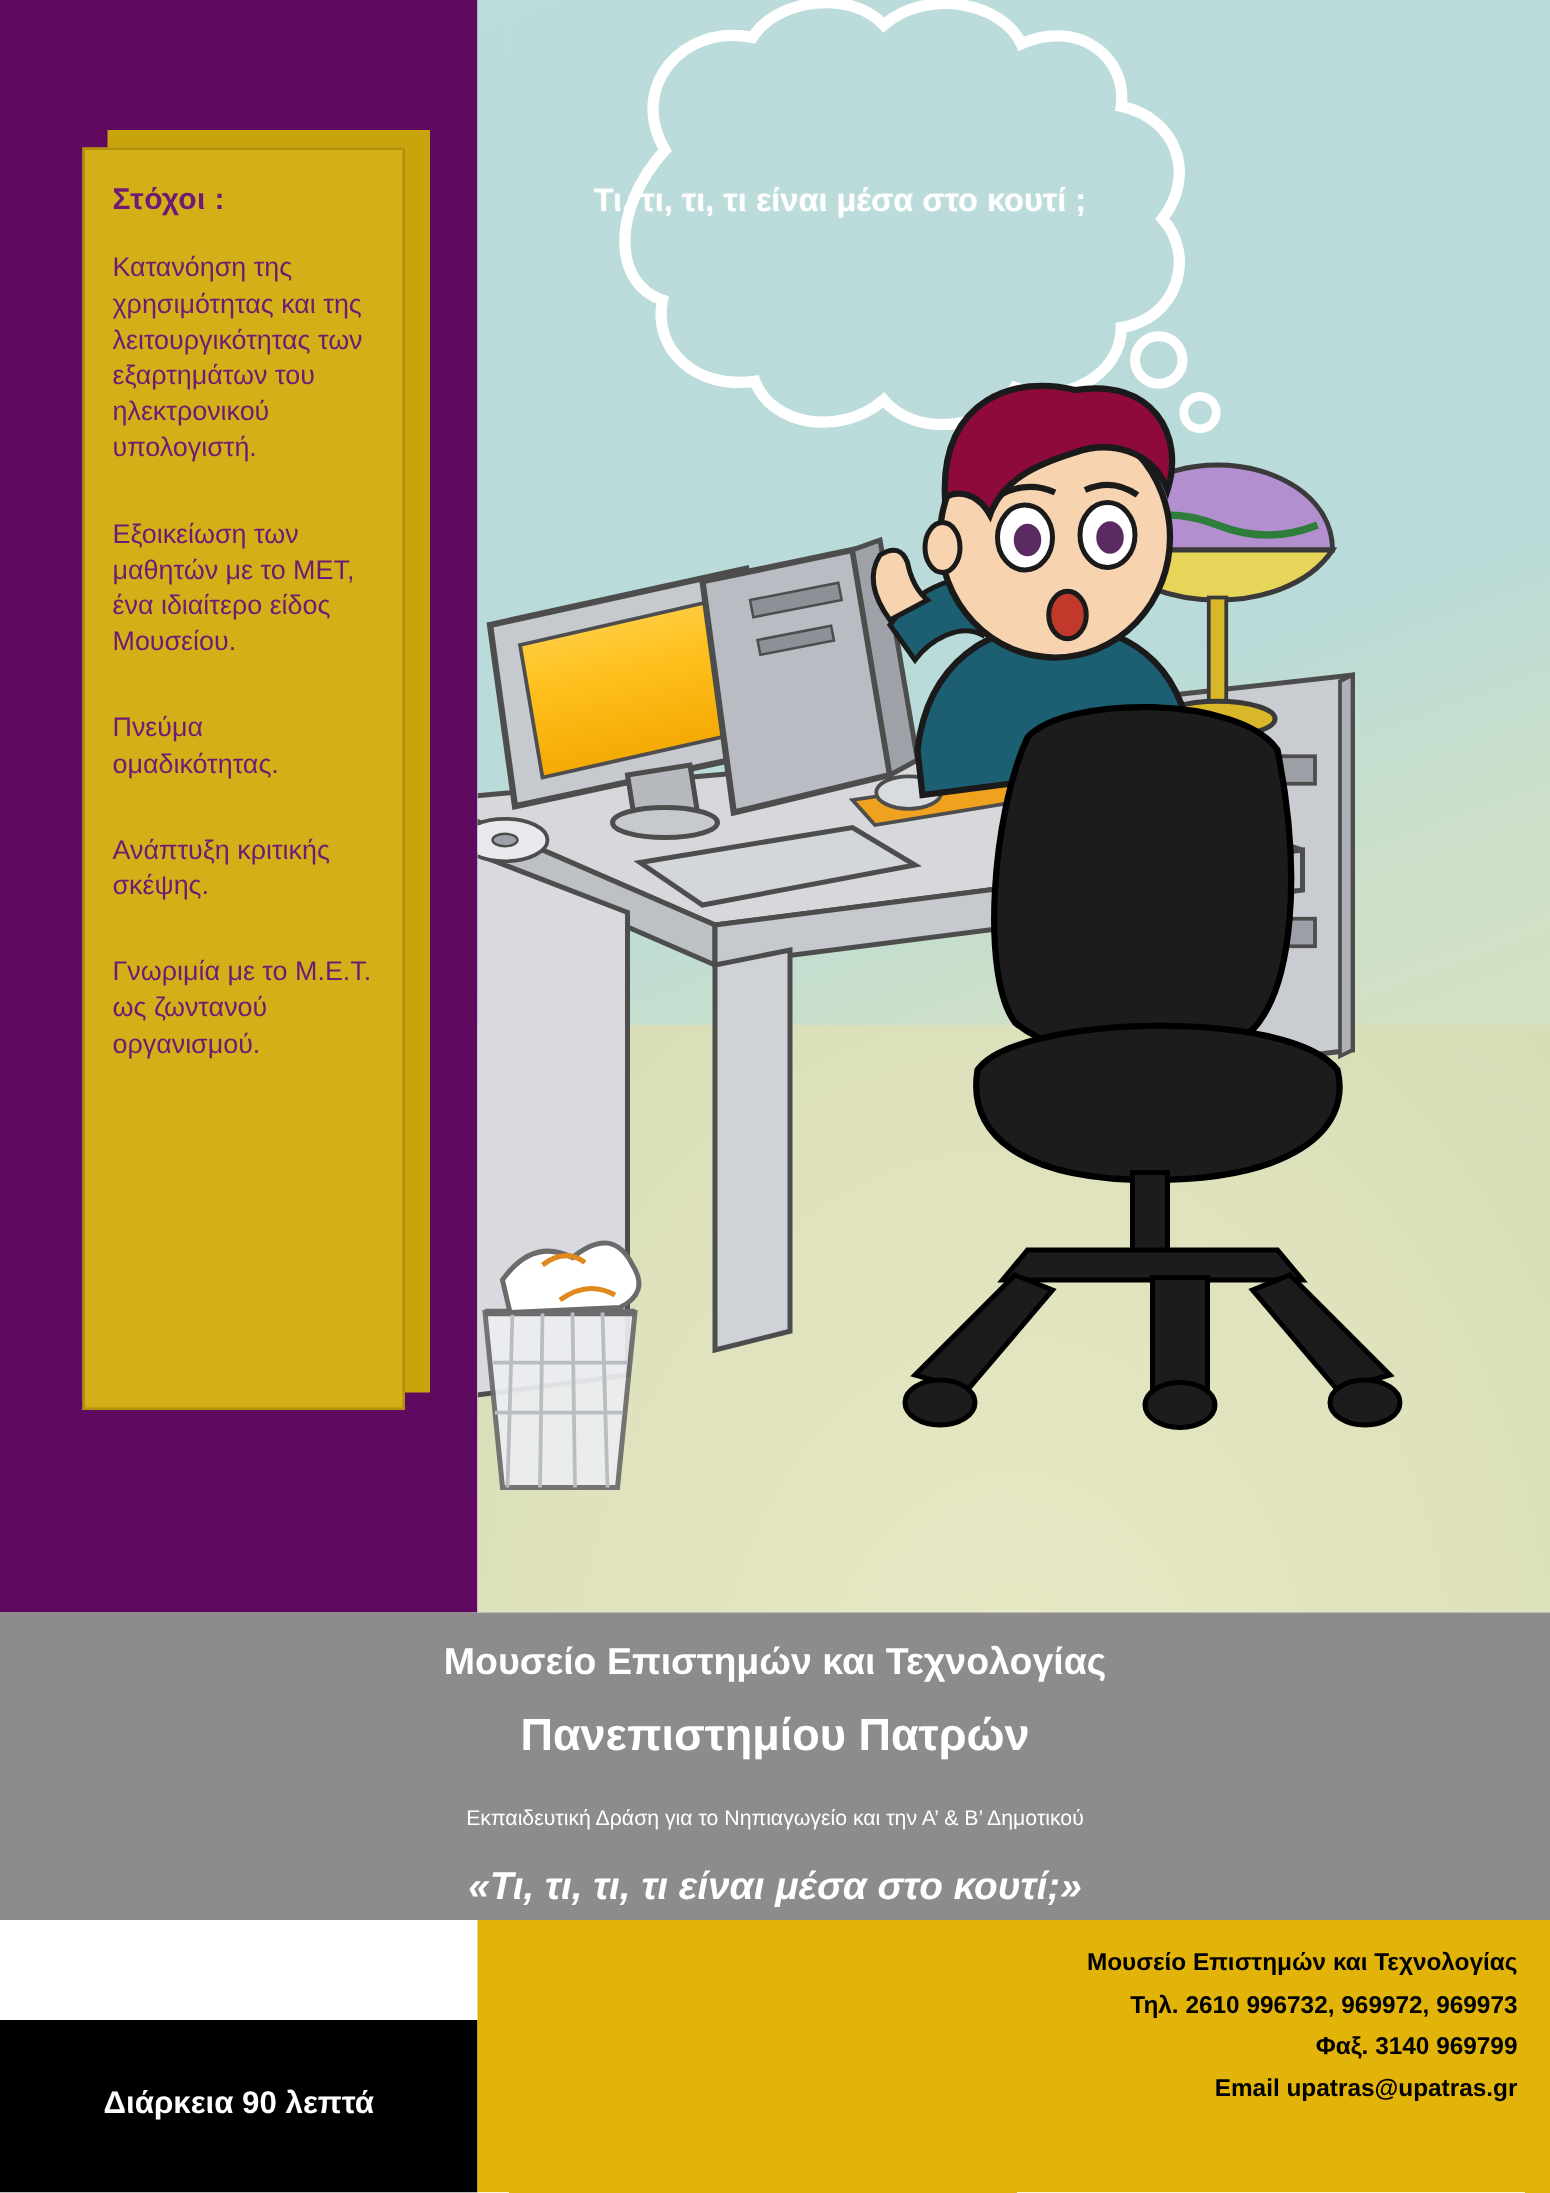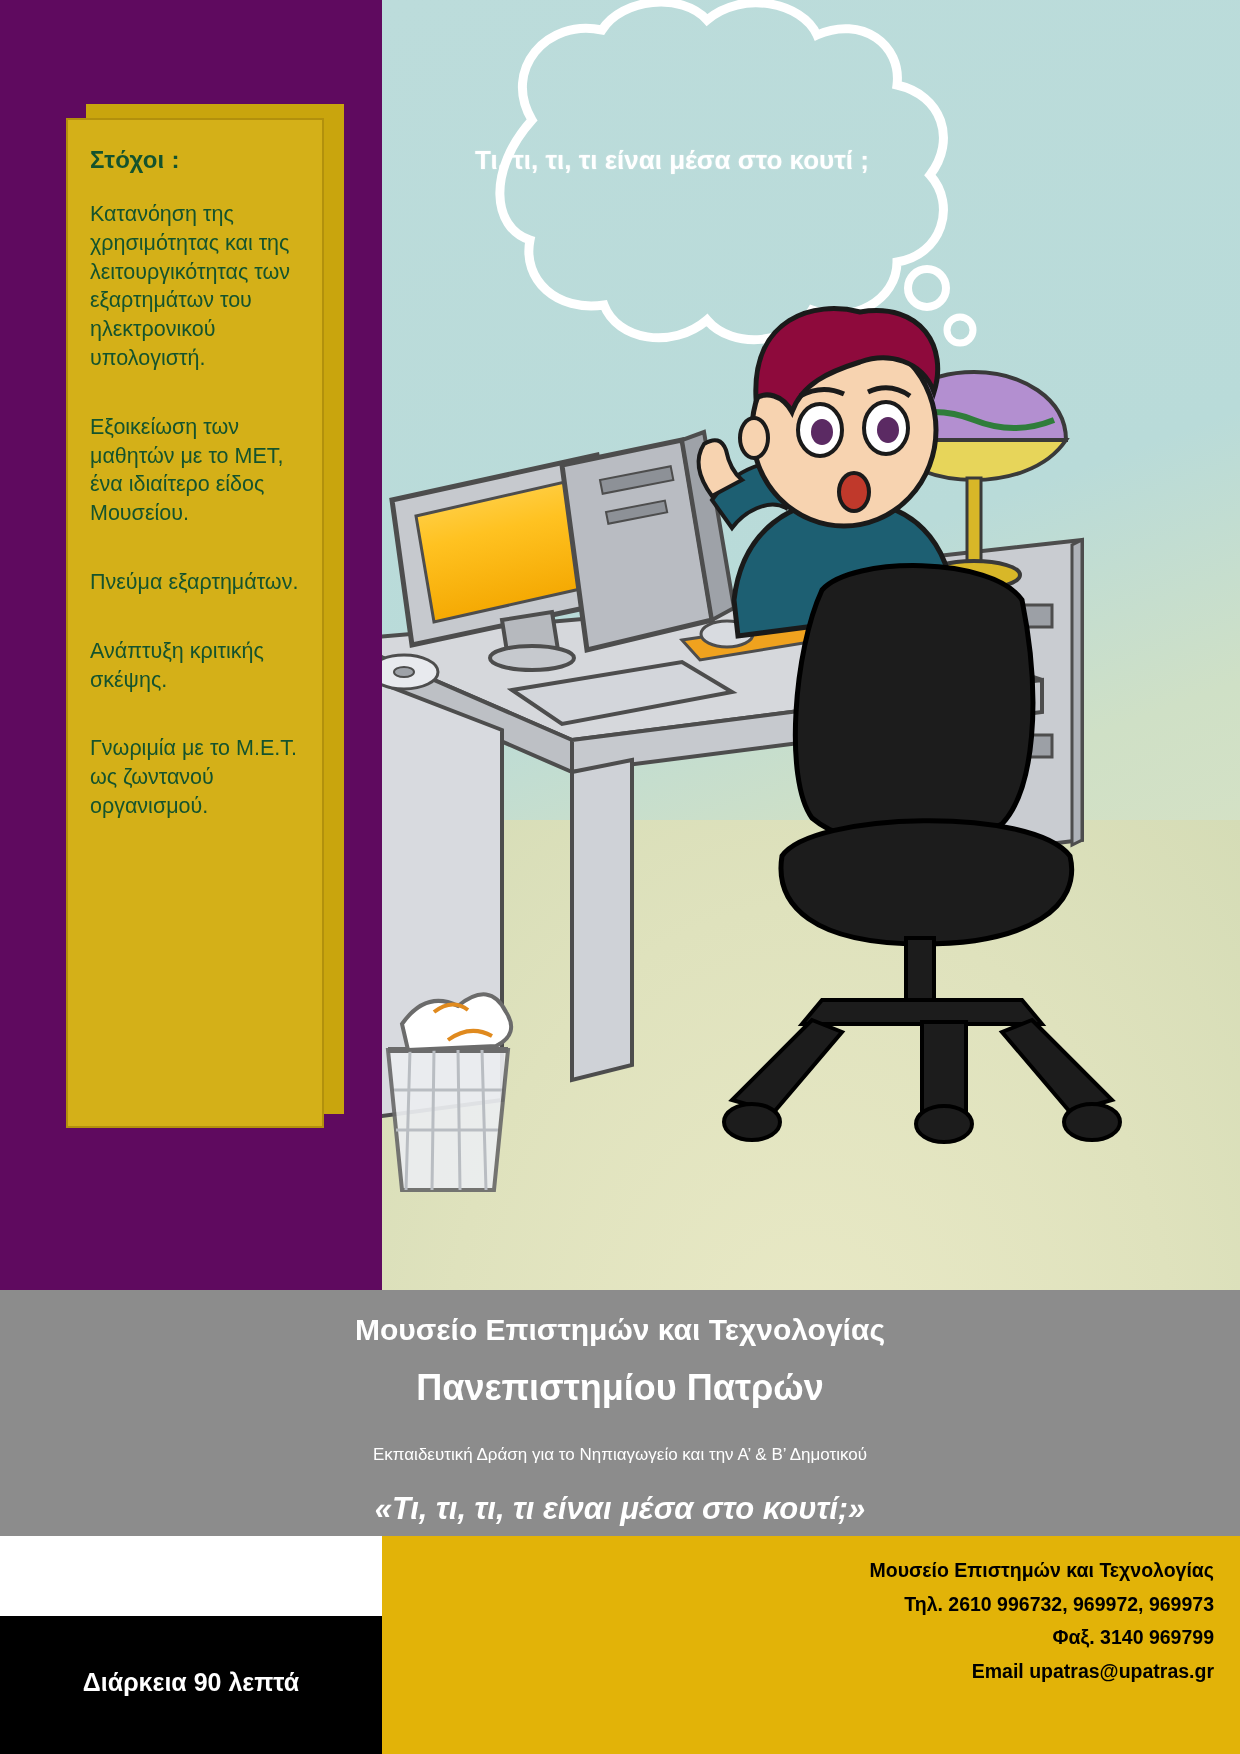--- a/index.html
+++ b/index.html
@@ -54,21 +54,21 @@
     position: absolute; left: 86px; top: 104px;
     width: 258px; height: 1010px;
     background: #c9a50d;
   }
   .obj-box {
     position: absolute; left: 66px; top: 118px;
     width: 258px; height: 1010px;
     background: #d4b018;
     border: 2px solid #b2900c;
     padding: 26px 22px 10px 22px;
-    color: #14532d;
+    color: #701a75;
   }
   .obj-title {
     font-size: 24px; font-weight: bold; margin: 0 0 26px 0;
     letter-spacing: .3px;
   }
   .obj-item {
     font-size: 21.5px; line-height: 1.34; margin: 0 0 40px 0;
   }
 
   
@@ -265,21 +265,21 @@
     <div class="bubble">
       <div class="bubble-text">Τι, τι, τι, τι είναι μέσα στο κουτί ;</div>
     </div>
   </div>
 
   <div class="obj-shadow"></div>
   <div class="obj-box">
     <div class="obj-title">Στόχοι :</div>
     <p class="obj-item">Κατανόηση  της χρησιμότητας και της λειτουργικότητας των εξαρτημάτων του ηλεκτρονικού υπολογιστή.</p>
     <p class="obj-item">Εξοικείωση των μαθητών με το ΜΕΤ, ένα ιδιαίτερο είδος Μουσείου.</p>
-    <p class="obj-item">Πνεύμα εξαρτημάτων.</p>
+    <p class="obj-item">Πνεύμα ομαδικότητας.</p>
     <p class="obj-item">Ανάπτυξη κριτικής σκέψης.</p>
     <p class="obj-item">Γνωριμία με το Μ.Ε.Τ. ως ζωντανού οργανισμού.</p>
   </div>
 
   <div class="grey-band">
     <p class="gb-t1">Μουσείο Επιστημών και Τεχνολογίας</p>
     <p class="gb-t2">Πανεπιστημίου Πατρών</p>
     <p class="gb-sub">Εκπαιδευτική Δράση για το Νηπιαγωγείο και την Α’ &amp; Β’ Δημοτικού</p>
     <p class="gb-title-quote">«Τι, τι, τι, τι είναι μέσα στο κουτί;»</p>
   </div>

